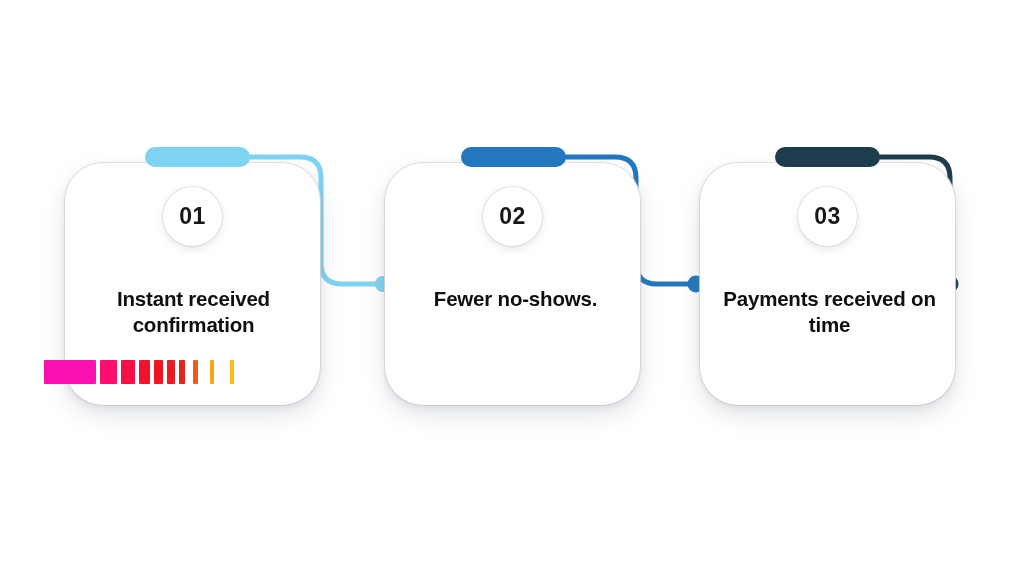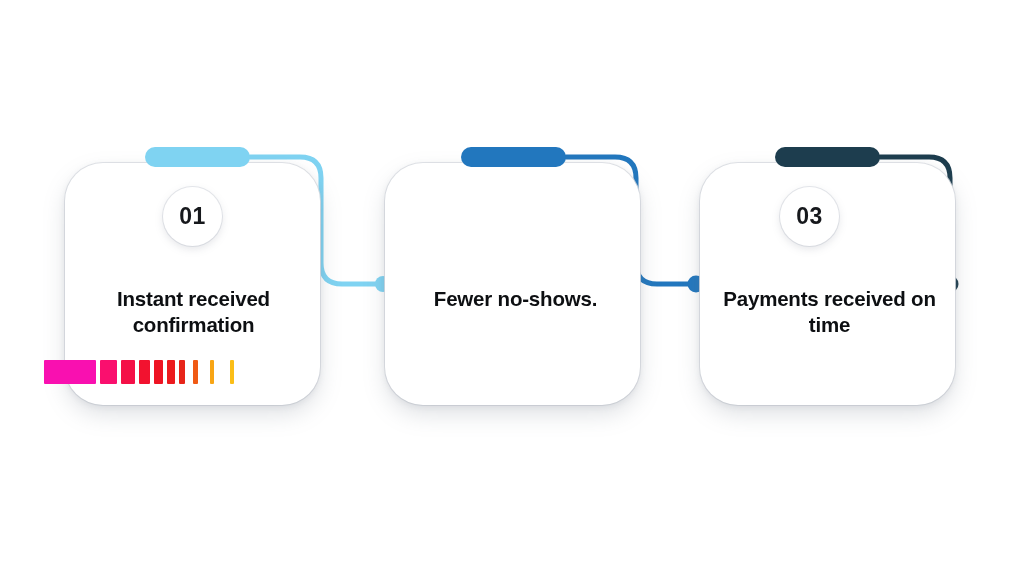--- a/index.html
+++ b/index.html
@@ -81,21 +81,21 @@
   }
   .num-circle span {
     font-size: 23px;
     font-weight: 700;
     color: #16181c;
     letter-spacing: 0.5px;
     line-height: 1;
   }
   #circle-1 { left: 163px; }
   #circle-2 { left: 483px; }
-  #circle-3 { left: 780px; }
+  #circle-3 { left: 798px; }
 
   
   .caption {
     position: absolute;
     top: 286px;
     width: 251px;
     text-align: center;
     font-size: 20.5px;
     font-weight: 700;
     line-height: 1.28;
@@ -144,20 +144,23 @@
   <div class="card" id="card-2"></div>
   <div class="card" id="card-3"></div>
 
   <div class="pill" id="pill-1" style="background: rgb(127, 211, 242);"></div>
   <div class="pill" id="pill-2" style="background: rgb(34, 119, 190);"></div>
   <div class="pill" id="pill-3" style="background: rgb(29, 61, 78);"></div>
 
   <div class="num-circle" id="circle-1">
     <span>01</span>
   </div>
+  <div class="num-circle" id="circle-2">
+    <span>02</span>
+  </div>
   <div class="num-circle" id="circle-3">
     <span>03</span>
   </div>
 
   <div class="caption" id="caption-1">Instant received confirmation</div>
   <div class="caption" id="caption-2">Fewer no-shows.</div>
   <div class="caption" id="caption-3">Payments received on time</div>
 
   <div id="deco-bars">
       <div class="deco-bar" style="width: 52px; background: rgb(249, 16, 176); margin-right: 4px;"></div>

